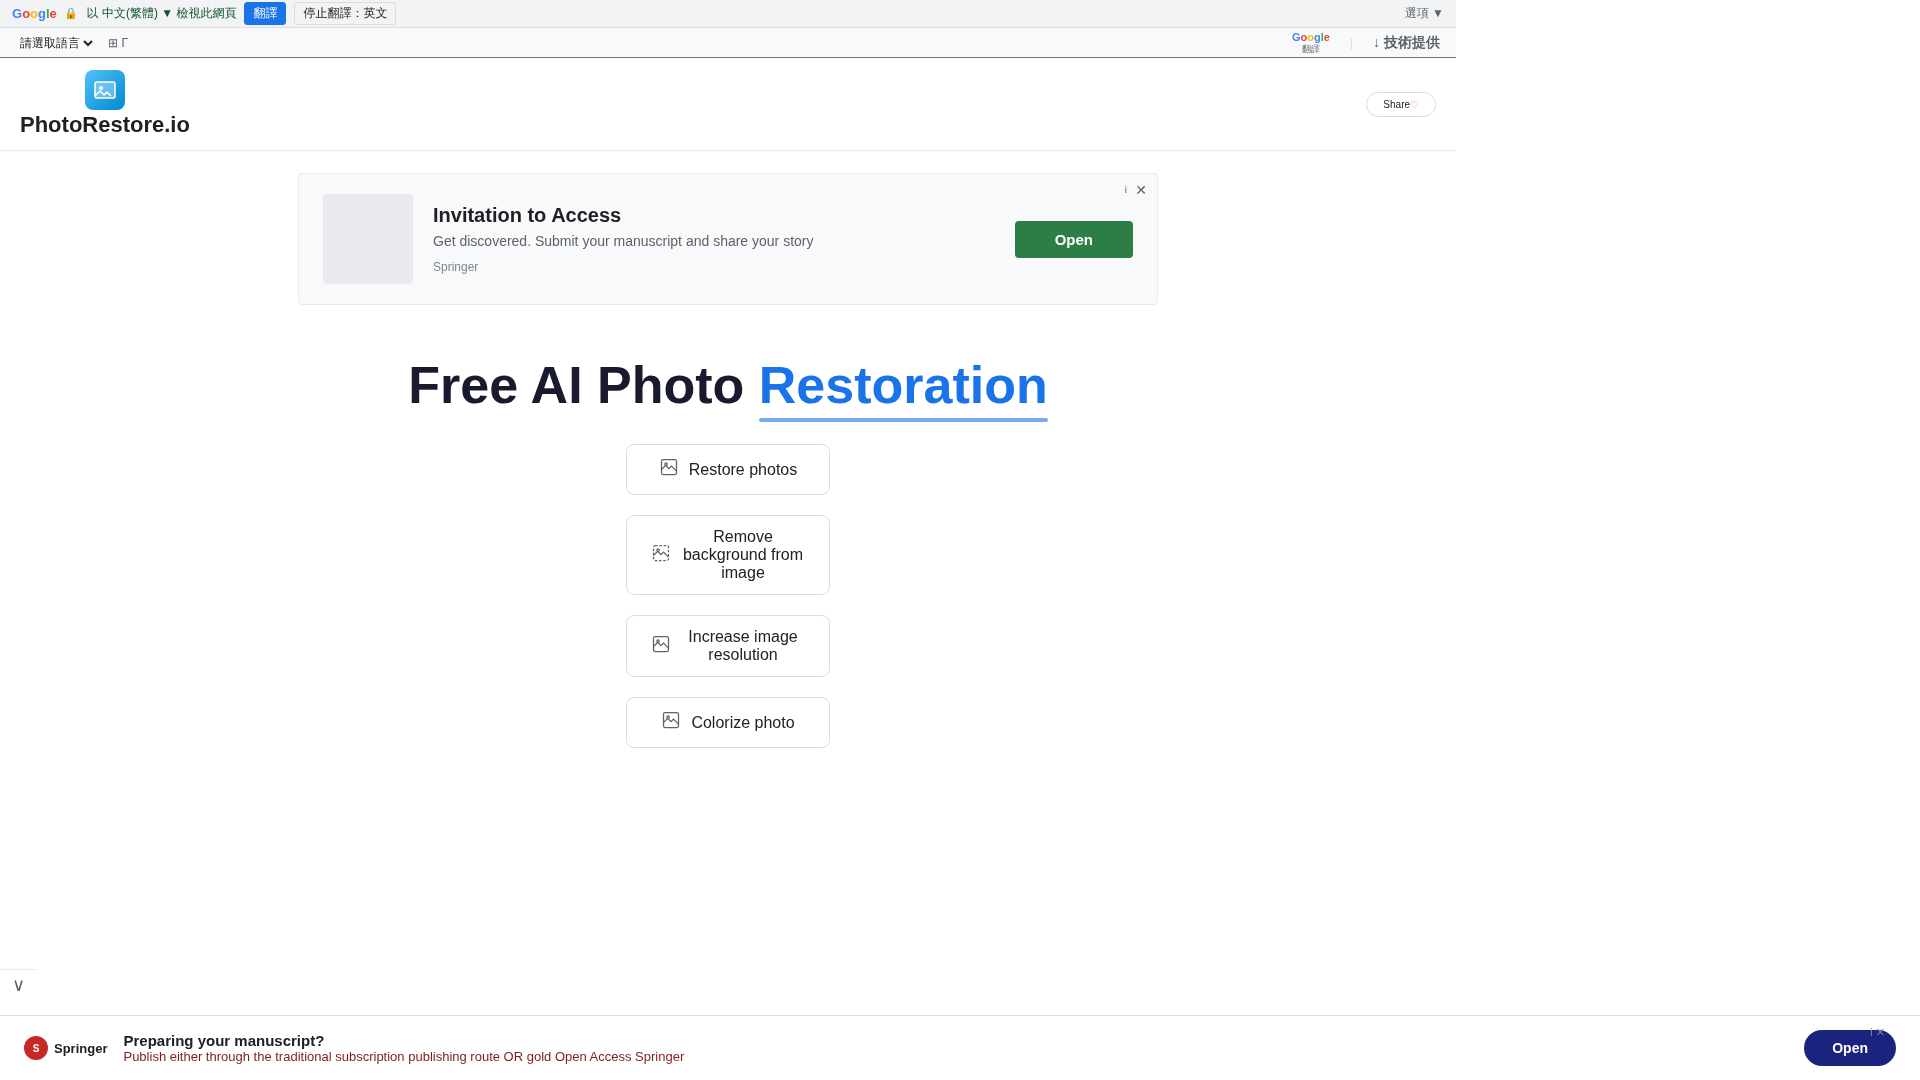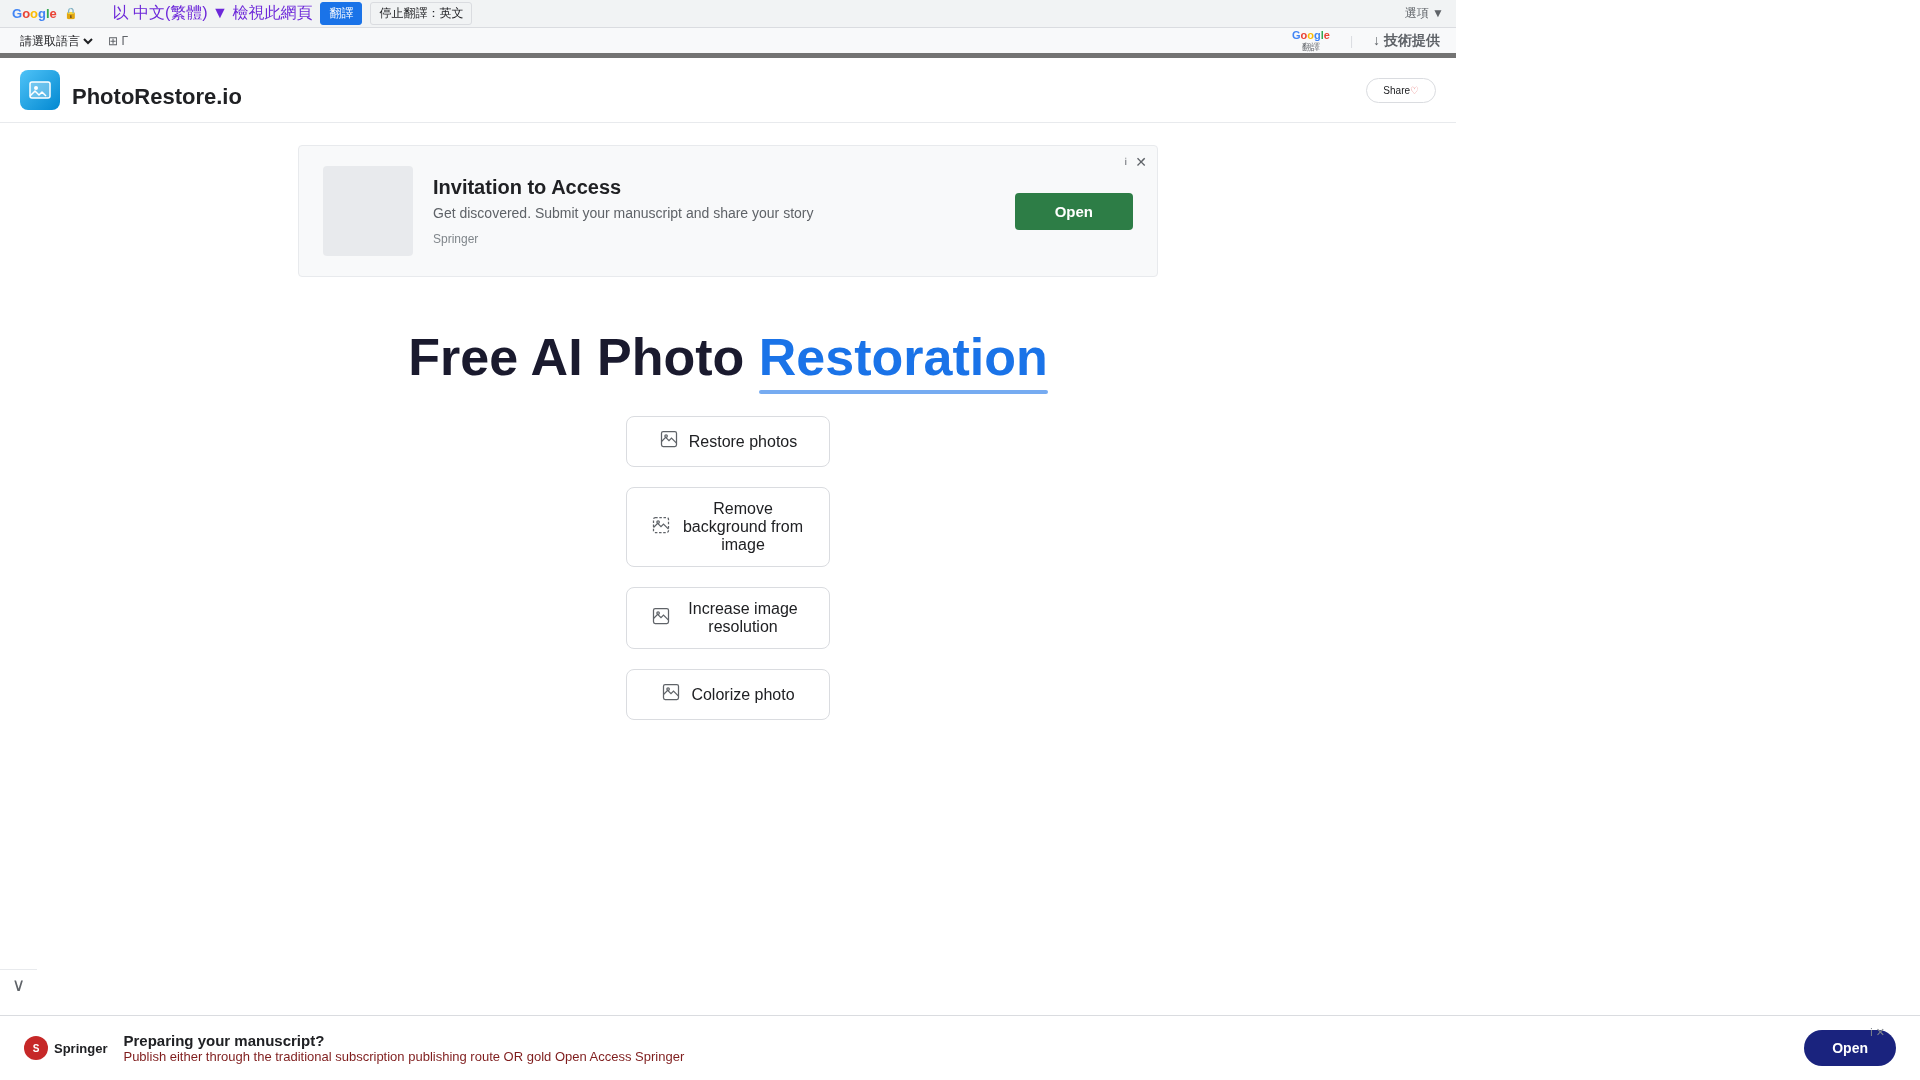--- a/index.html
+++ b/index.html
@@ -41,21 +41,21 @@
       background: none;
       border: none;
       cursor: pointer;
       font-size: 12px;
       color: #5f6368;
     }
 
     
     .secondary-bar {
       background: #f8f9fa;
-      border-bottom: 5px solid #737373;
+      border-bottom: 1px solid #737373;
       padding: 4px 16px;
       display: flex;
       align-items: center;
       height: 30px;
       font-size: 12px;
       color: #5f6368;
       gap: 12px;
     }
     .secondary-bar select {
       border: none;
@@ -78,22 +78,23 @@
     
     .page-header {
       display: flex;
       align-items: center;
       justify-content: space-between;
       padding: 12px 20px;
       border-bottom: 1px solid #e8eaed;
     }
     .logo-area {
       display: flex;
-      align-items: flex-end;
-      gap: 12px;
+      align-items: center;
+      gap: 2px;
+      flex-direction: column;
     }
     .logo-icon {
       width: 40px;
       height: 40px;
       background: linear-gradient(135deg, #4fc3f7, #0288d1);
       border-radius: 8px;
       display: flex;
       align-items: center;
       justify-content: center;
       color: white;
@@ -317,21 +318,21 @@
     }
   </style>
 </head>
 <body>
 
 <div class="translate-bar">
   <span style="font-weight:bold; font-size:13px;">
     <span style="color:#4285f4">G</span><span style="color:#ea4335">o</span><span style="color:#fbbc05">o</span><span style="color:#4285f4">g</span><span style="color:#34a853">l</span><span style="color:#ea4335">e</span>
   </span>
   <span style="font-size:11px; color:#5f6368;">🔒</span>
-  <span style="font-size:16px; color:#6d28d9;margin-left:26px;">以 中文(繁體) ▼ 檢視此網頁</span>
+  <span style="font-size:12px; color:#14532d;">以 中文(繁體) ▼ 檢視此網頁</span>
   <button class="btn btn-active">翻譯</button>
   <button class="btn">停止翻譯：英文</button>
   <div class="translate-bar-right">
     <button class="options-btn">選項 ▼</button>
   </div>
 </div>
 
 <div class="secondary-bar">
   <select>
     <option>請選取語言</option>

